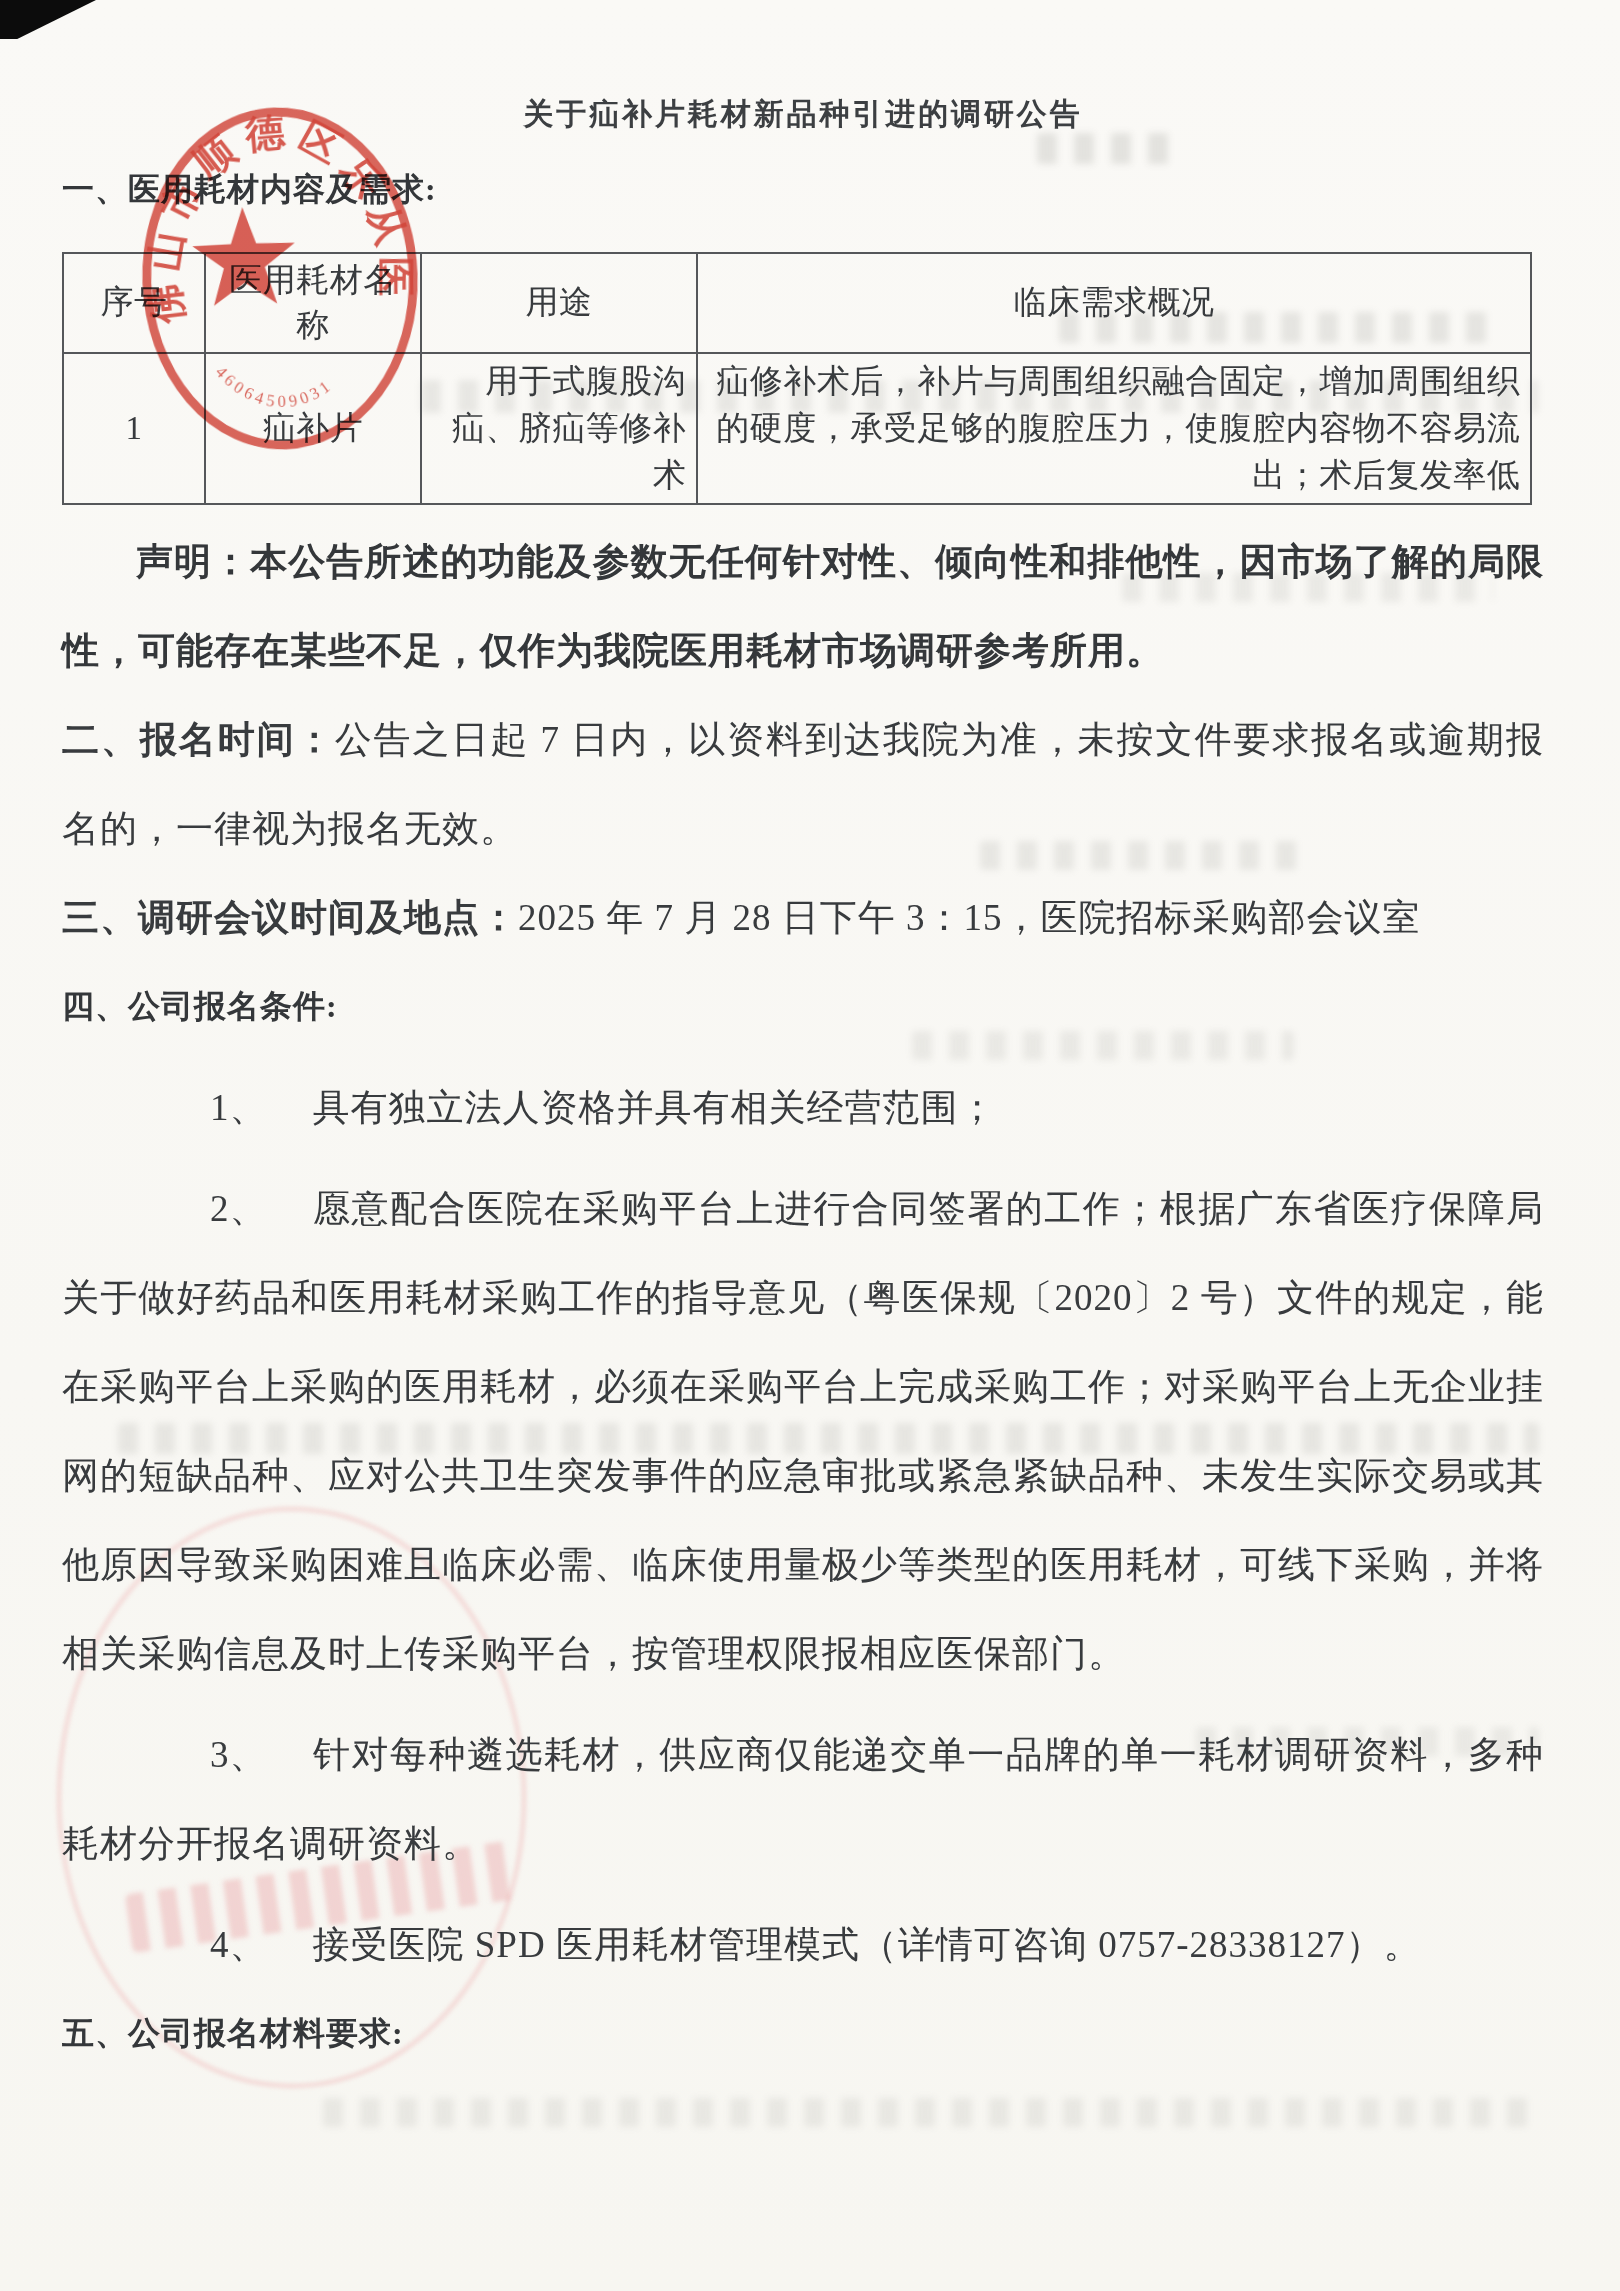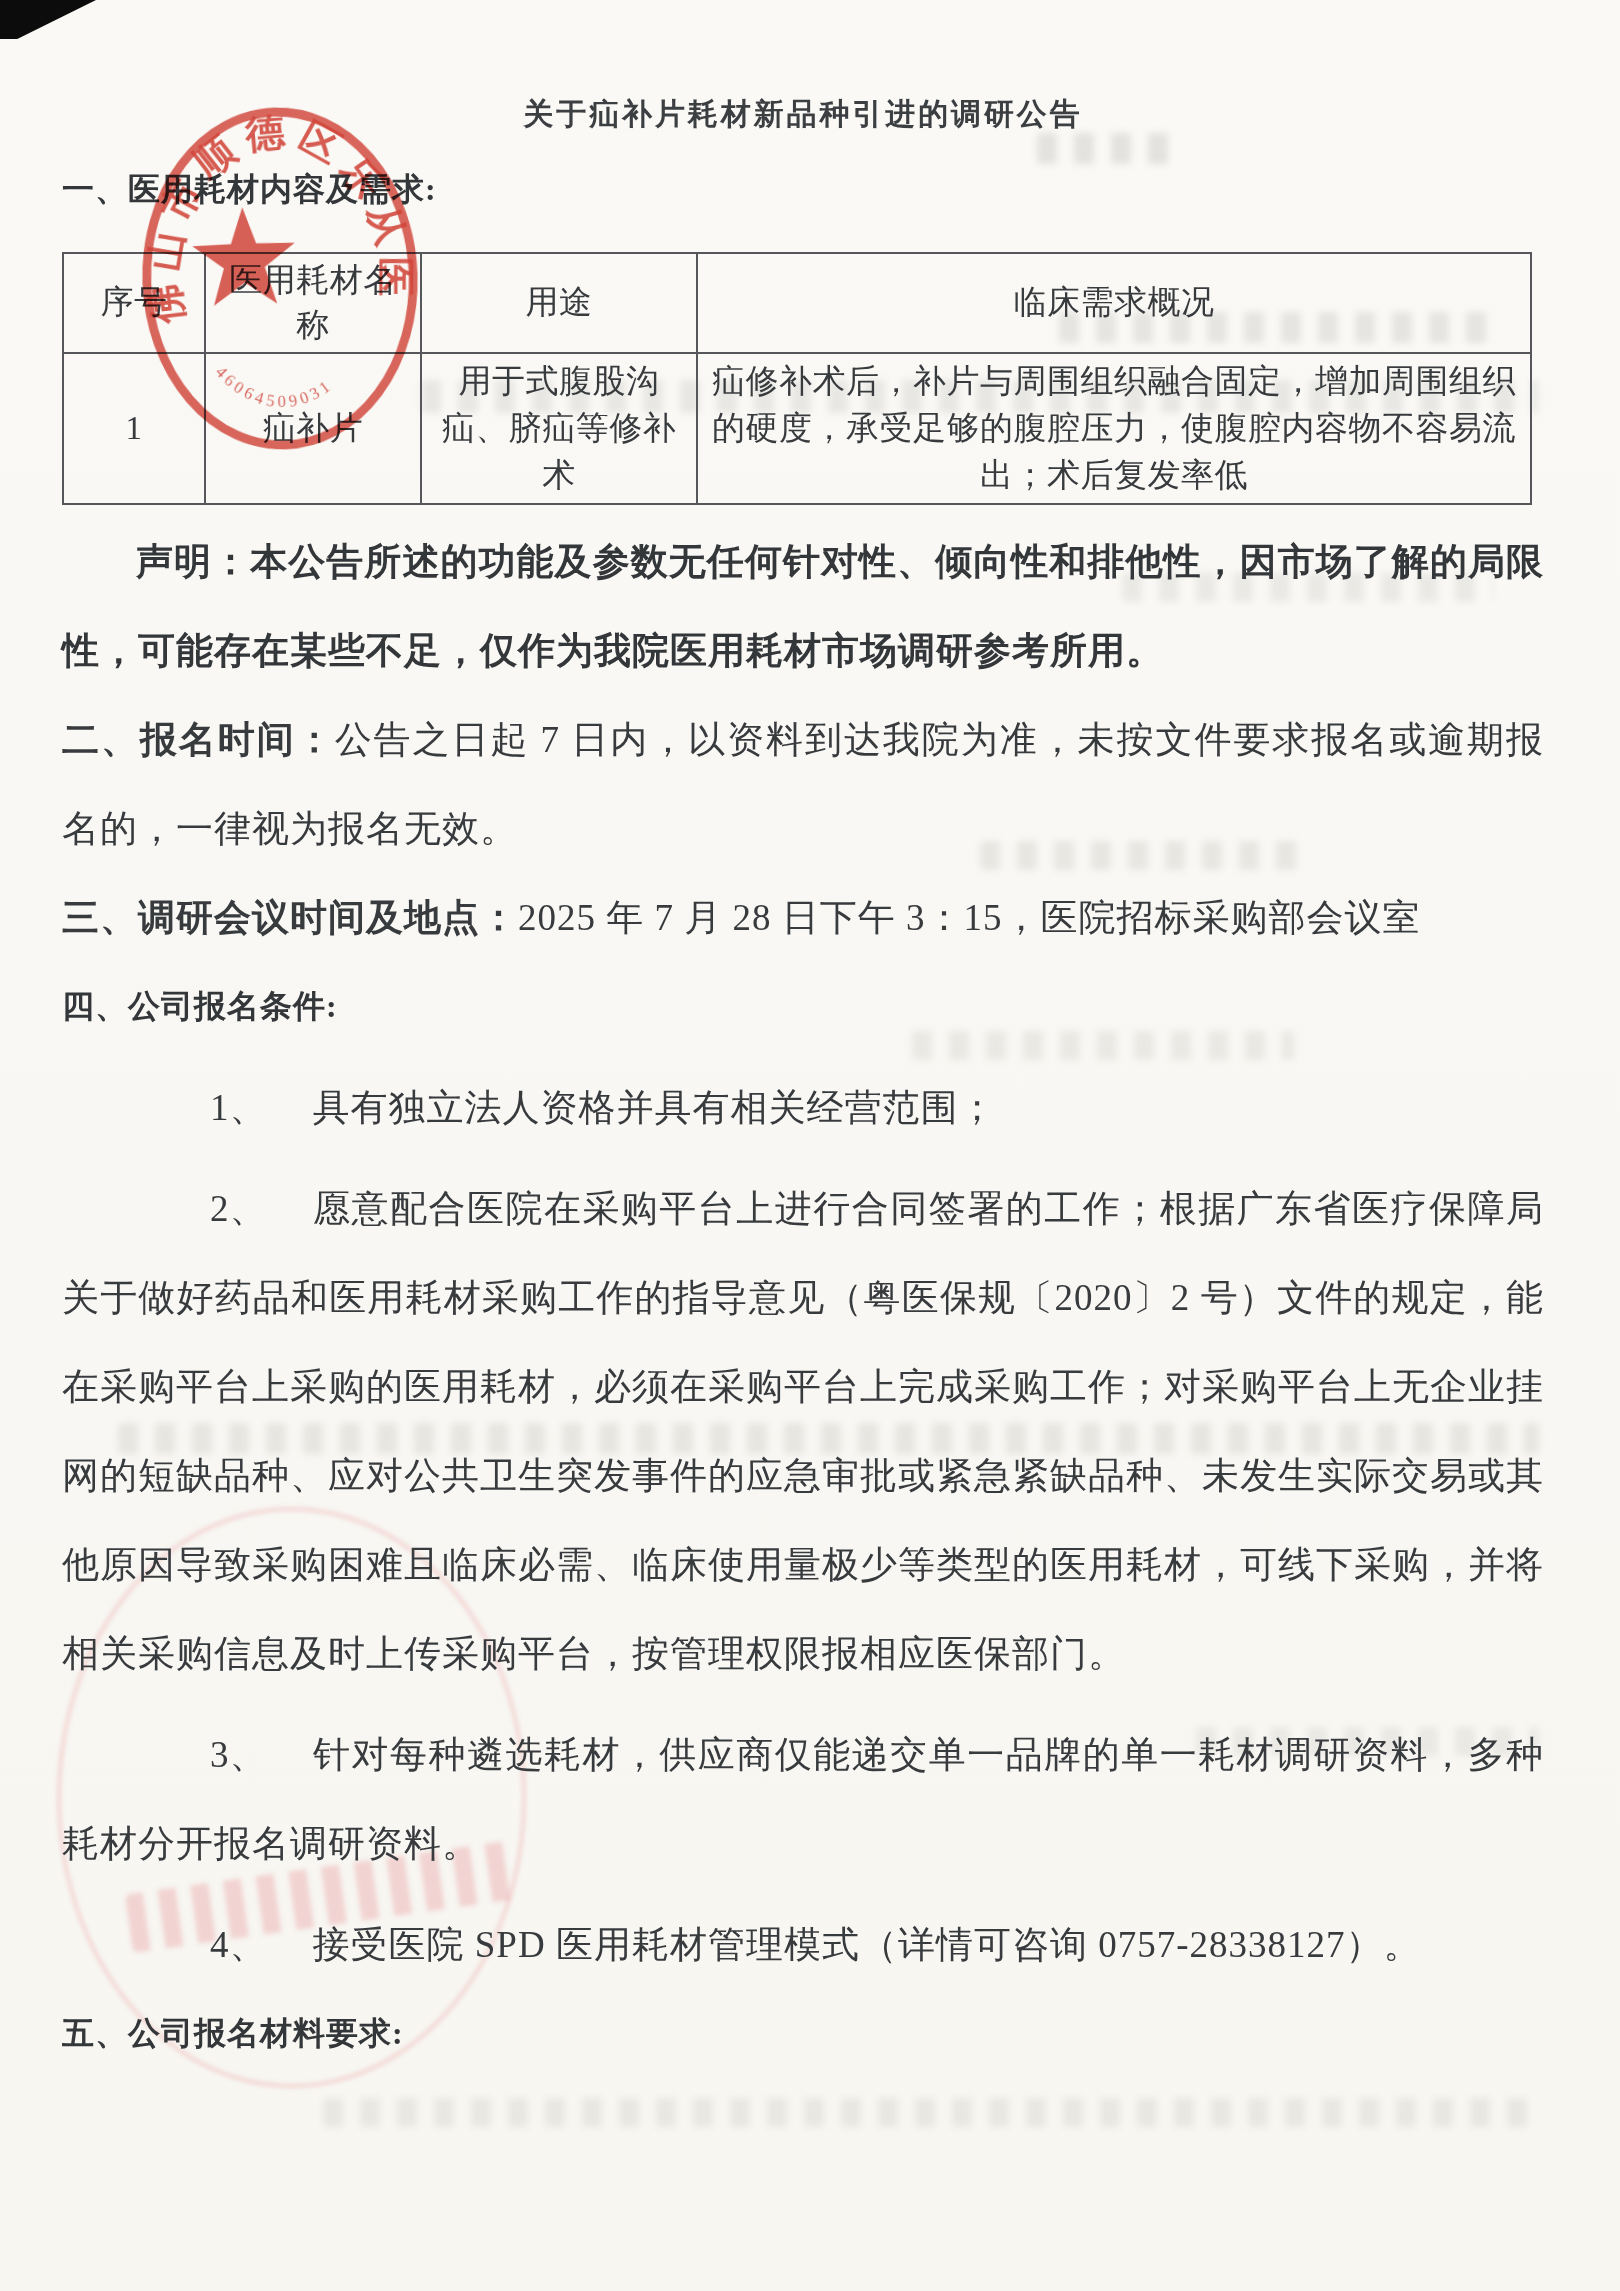--- a/index.html
+++ b/index.html
@@ -37,21 +37,21 @@
     border:2px solid #55575a; font-weight:400;
     padding:3.9px 9.8px; vertical-align:middle;
   }
   table.consumables th { height:67px; text-align:center; }
   table.consumables td { line-height:47px; }
   .col-idx { width:142px; }
   .col-name { width:216px; }
   .col-use { width:276px; }
   .col-clinical { width:auto; }
   td.center { text-align:center; }
-  td.top { vertical-align:top; text-align:center; padding-top:2px; }
+  td.top { vertical-align:top; text-align:right; padding-top:2px; }
 
   
   .seal {
     position:absolute; left:137px; top:101px; width:286px; height:355px;
     z-index:5; mix-blend-mode:multiply; filter:blur(0.4px);
     transform:rotate(-2deg);
   }
   .seal svg { width:100%; height:100%; }
   .seal-ring { fill:none; stroke:#d6473c; stroke-width:9; opacity:0.82; }
   .seal-star { fill:#d6473c; opacity:0.85; }

